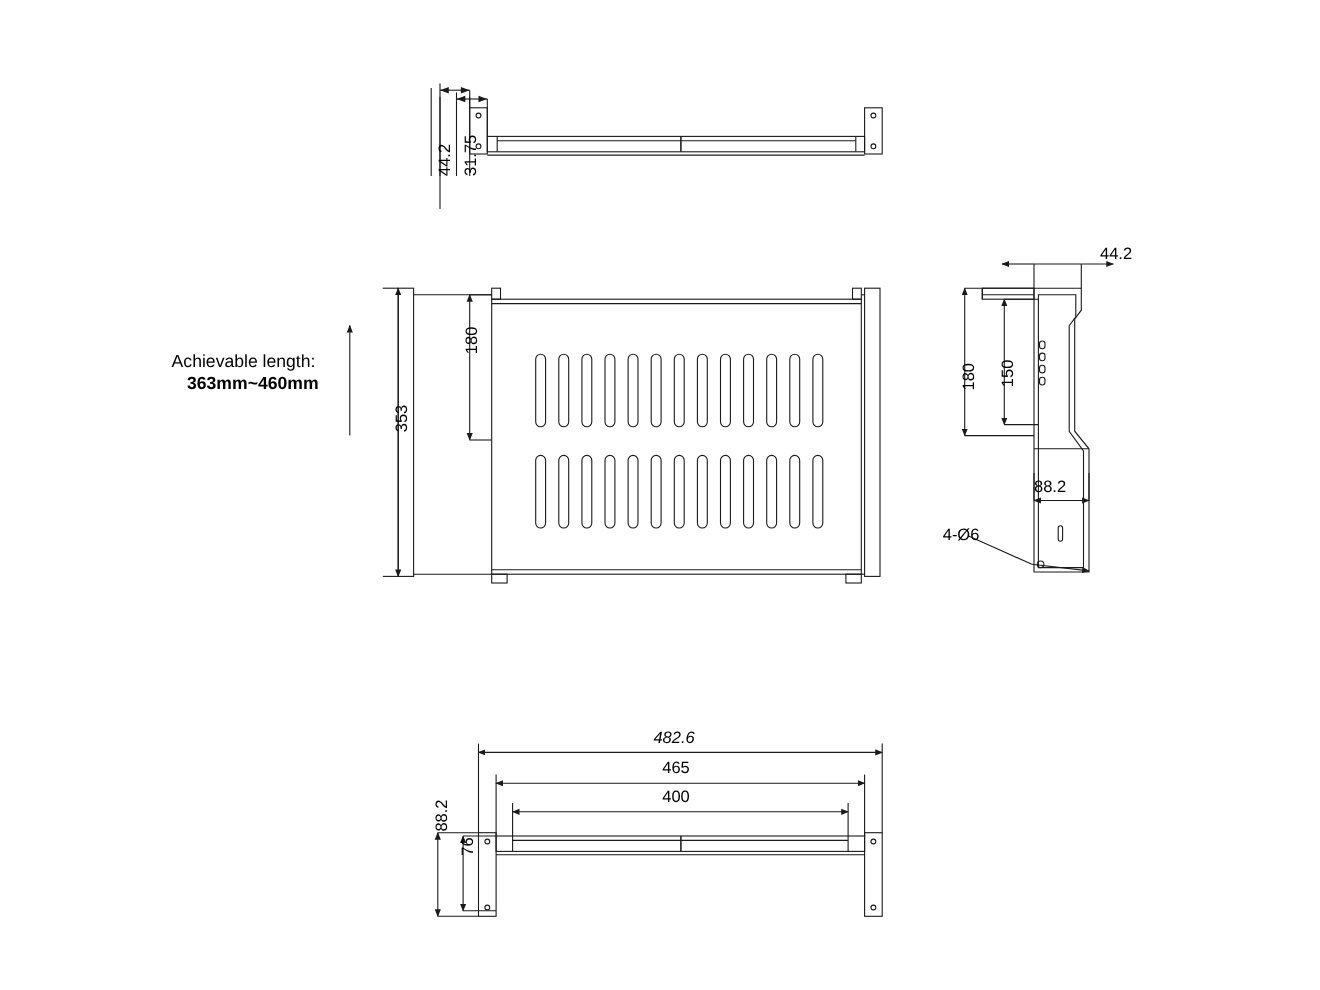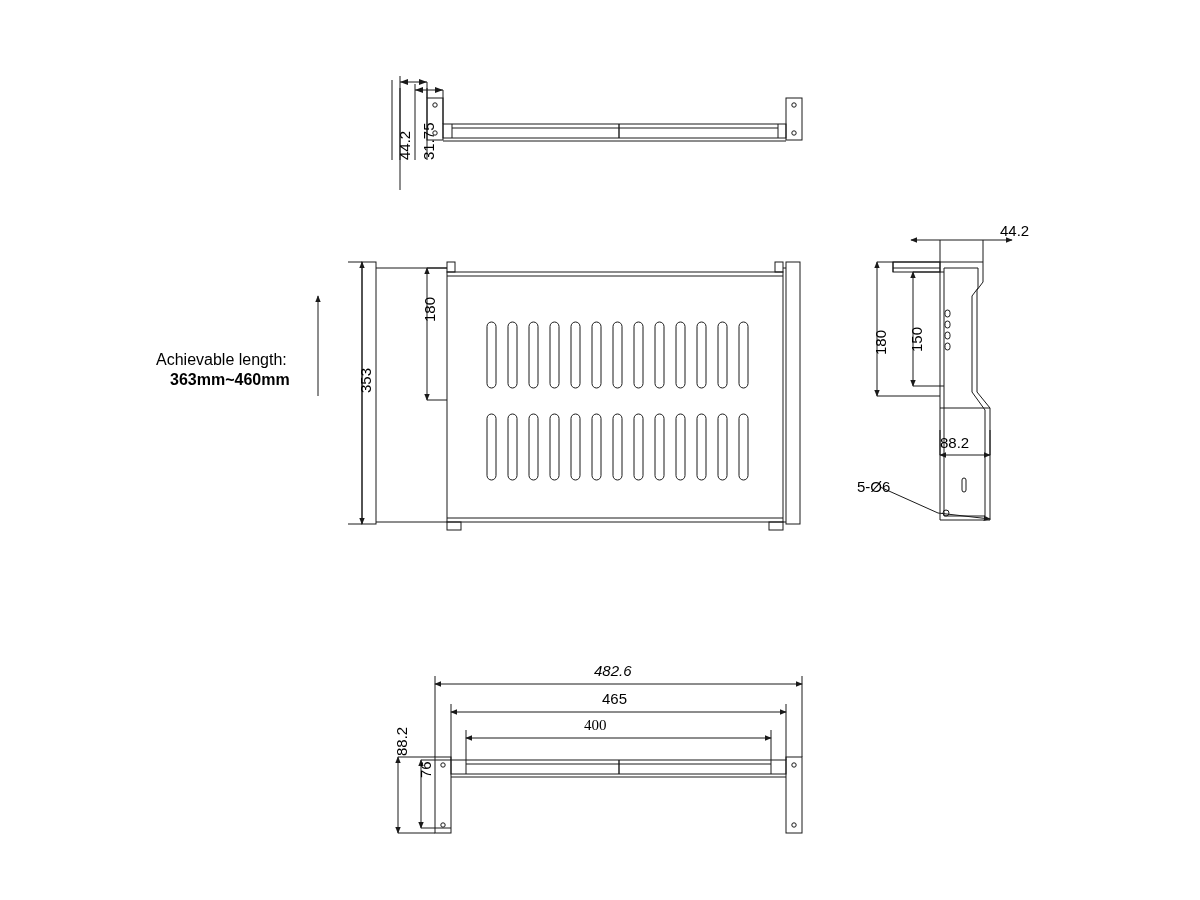--- a/index.html
+++ b/index.html
@@ -269,38 +269,38 @@
   </svg>
 
   <div class="lbl rot" style="left:396px; top:160px;">44.2</div>
 
   <div class="lbl rot" style="left:420px; top:160px;">31.75</div>
 
   <div class="lbl rot" style="left:421px; top:322px;">180</div>
 
   <div class="lbl rot" style="left:357px; top:393px;">353</div>
 
-  <div class="lbl note" style="left:156px; top:350px;">
+  <div class="lbl note" style="left:156px; top:320px;">
     <div>Achievable length:</div>
     <div style="padding-left:14px;font-weight:bold;">363mm~460mm</div>
   </div>
 
   <div class="lbl" style="left:1000px; top:222px;">44.2</div>
 
   <div class="lbl rot" style="left:872px; top:355px;">180</div>
 
   <div class="lbl rot" style="left:908px; top:352px;">150</div>
 
   <div class="lbl" style="left:940px; top:434px;">88.2</div>
 
-  <div class="lbl" style="left:857px; top:478px;">5-Ø6</div>
+  <div class="lbl" style="left:857px; top:478px;">4-Ø6</div>
 
   <div class="lbl" style="left:594px; top:662px;font-style:italic;">482.6</div>
 
   <div class="lbl" style="left:602px; top:690px;">465</div>
 
-  <div class="lbl" style="left:584px; top:716px;font-family:Liberation Serif, serif;">400</div>
+  <div class="lbl" style="left:602px; top:716px;">400</div>
 
   <div class="lbl rot" style="left:393px; top:756px;">88.2</div>
 
   <div class="lbl rot" style="left:417px; top:778px;">76</div>
 
 </div>
 
 </body></html>

